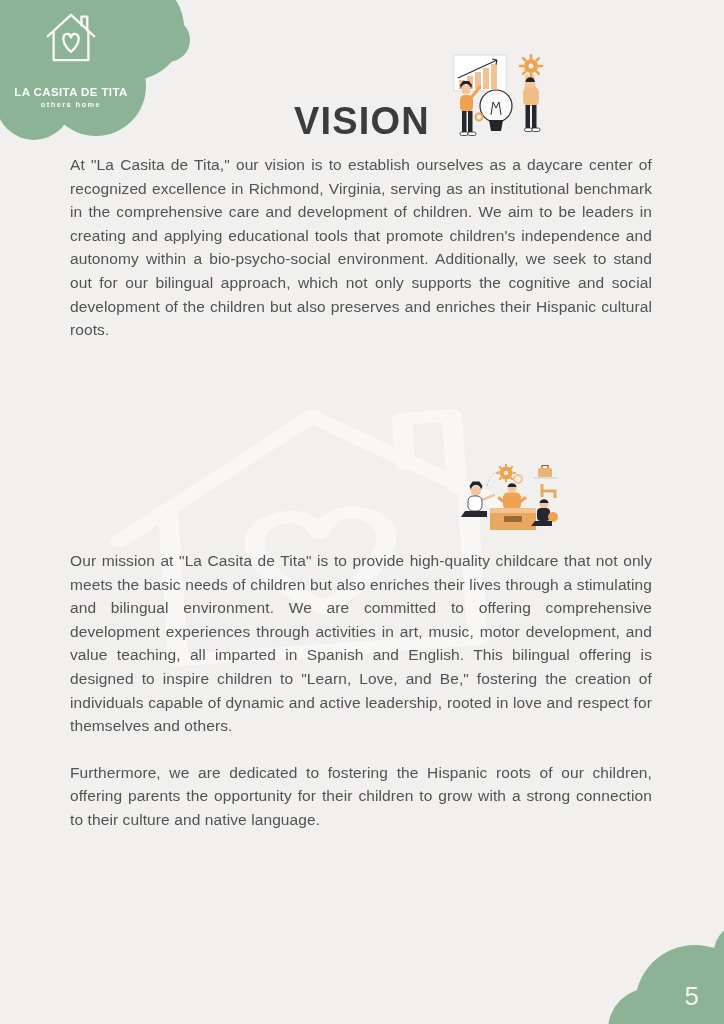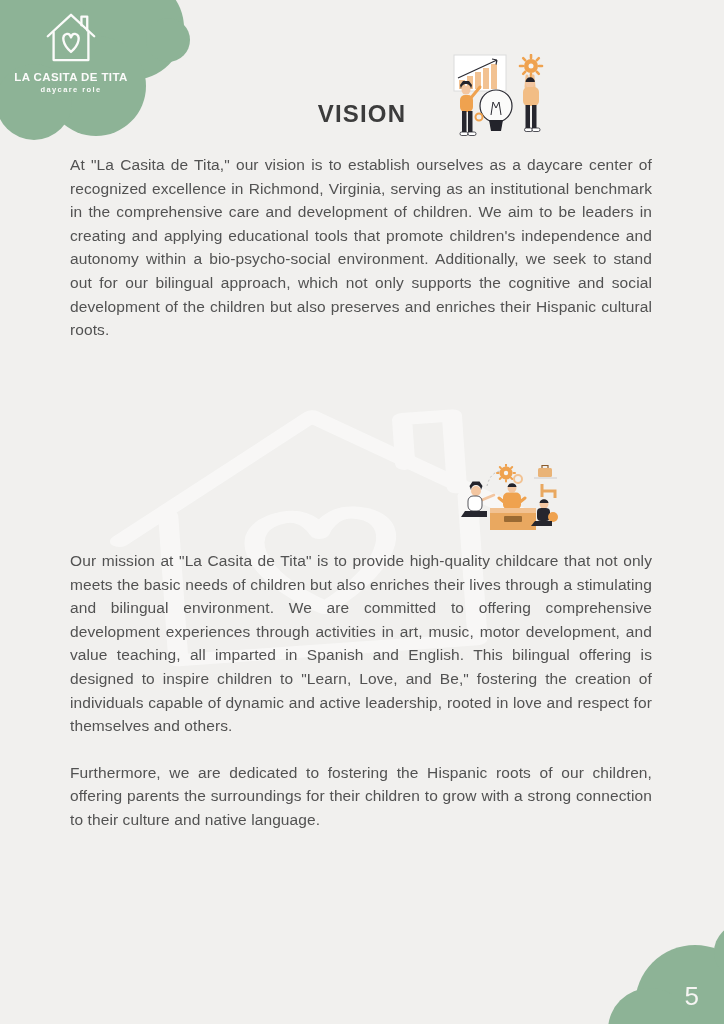--- a/index.html
+++ b/index.html
@@ -5,28 +5,28 @@
   html,body{margin:0;padding:0;background:#ddd;}
   .page{
     position:relative;width:724px;height:1024px;margin:0 auto;
     background:#f1f0ee;overflow:hidden;
     font-family:"Liberation Sans",sans-serif;
   }
   
   .cloud-tl{position:absolute;left:0;top:0;}
   .logo{position:absolute;left:10px;top:9px;width:122px;text-align:center;color:#fbfbfa;}
   .logo svg{display:block;margin:0 auto;}
-  .logo-title{font-size:11.5px;font-weight:bold;letter-spacing:.4px;white-space:nowrap;margin-top:4px;}
+  .logo-title{font-size:11.5px;font-weight:bold;letter-spacing:.4px;white-space:nowrap;margin-top:19px;}
   .logo-sub{font-size:7.5px;font-weight:bold;letter-spacing:1.4px;margin-top:2px;}
   
   .watermark{position:absolute;left:70px;top:386px;opacity:.5;transform:rotate(-4deg);}
   
   .section-title{
     position:absolute;left:0;width:100%;margin:0;text-align:center;
-    font-size:24px;font-weight:bold;letter-spacing:1.2px;color:#3c3c3c;
+    font-size:38px;font-weight:bold;letter-spacing:1.2px;color:#3c3c3c;
   }
   #vision-title{top:100px;}
   #mission-title{top:484px;}
   .illo{position:absolute;}
   #vision-illo{left:441px;top:54px;}
   #mission-illo{left:456px;top:464px;}
   
   .body-text{
     position:absolute;left:70px;width:582px;color:#525252;
     font-size:15.5px;line-height:23.6px;text-align:justify;letter-spacing:.1px;
@@ -59,21 +59,21 @@
   <div class="logo">
     <svg width="60" height="58" viewBox="0 0 100 100">
       <g fill="none" stroke="#fbfbfa" stroke-width="4" stroke-linecap="round" stroke-linejoin="round">
         <path d="M10,47 L50,10 L90,47"></path>
         <path d="M68,28 V13 H78 V37"></path>
         <path d="M20,40 V88 H80 V40"></path>
         <path d="M50,74 C35,61 33,45 43,43 C48,42 50,49 50,49 C50,49 52,42 57,43 C67,45 65,61 50,74 Z"></path>
       </g>
     </svg>
     <div class="logo-title">LA CASITA DE TITA</div>
-    <div class="logo-sub">daycare role</div>
+    <div class="logo-sub">others home</div>
   </div>
 
   <svg class="watermark" width="500" height="300" viewBox="0 0 100 100" preserveAspectRatio="none">
     <g fill="none" stroke="#ffffff" stroke-width="4" stroke-linecap="round" stroke-linejoin="round">
       <path d="M10,47 L50,10 L90,47"></path>
       <path d="M68,28 V13 H78 V37"></path>
       <path d="M20,40 V88 H80 V40"></path>
       <path d="M50,74 C35,61 33,45 43,43 C48,42 50,49 50,49 C50,49 52,42 57,43 C67,45 65,61 50,74 Z"></path>
     </g>
   </svg>
@@ -190,21 +190,21 @@
       <circle cx="88" cy="40" r="4.5" fill="#f3c6a1"></circle>
       <path d="M83.5,39 a4.6,4.6 0 0 1 9,0" fill="#23232b"></path>
       <rect x="81" y="44" width="13" height="13" rx="4" fill="#26262e"></rect>
       <circle cx="97" cy="53" r="5" fill="#efa24f"></circle>
       <path d="M79,57 h17 v5 h-21 z" fill="#26262e"></path>
     </g>
   </svg>
 
   <div class="body-text" id="mission-text">
     <p>Our mission at "La Casita de Tita" is to provide high-quality childcare that not only meets the basic needs of children but also enriches their lives through a stimulating and bilingual environment. We are committed to offering comprehensive development experiences through activities in art, music, motor development, and value teaching, all imparted in Spanish and English. This bilingual offering is designed to inspire children to "Learn, Love, and Be," fostering the creation of individuals capable of dynamic and active leadership, rooted in love and respect for themselves and others.</p>
-    <p>Furthermore, we are dedicated to fostering the Hispanic roots of our children, offering parents the surroundings for their children to grow with a strong connection to their culture and native language.</p>
+    <p>Furthermore, we are dedicated to fostering the Hispanic roots of our children, offering parents the opportunity for their children to grow with a strong connection to their culture and native language.</p>
   </div>
 
   <svg class="cloud-br" width="130" height="130" viewBox="594 894 130 130">
     <g fill="#8db396">
       <circle cx="695" cy="1005" r="60"></circle>
       <circle cx="650" cy="1030" r="42"></circle>
       <circle cx="742" cy="952" r="28"></circle>
     </g>
   </svg>
   <span class="page-num">5</span>

